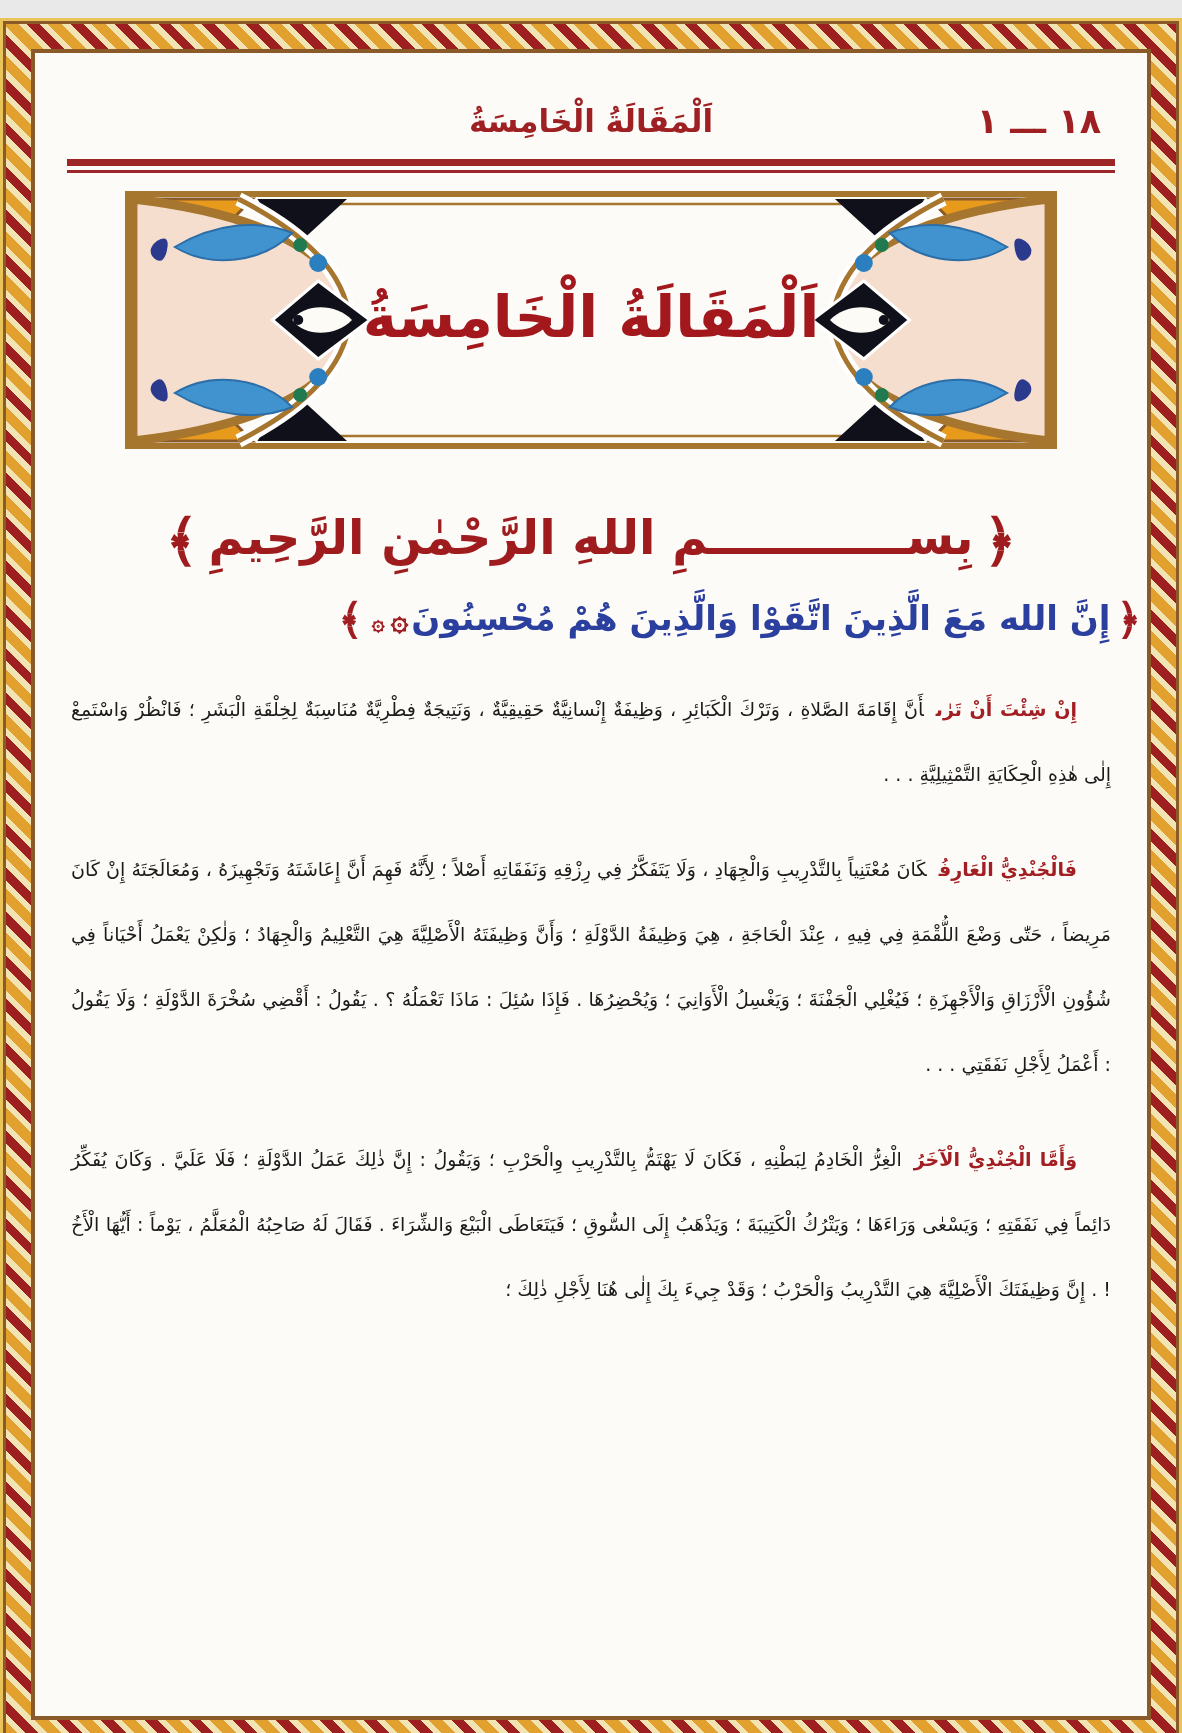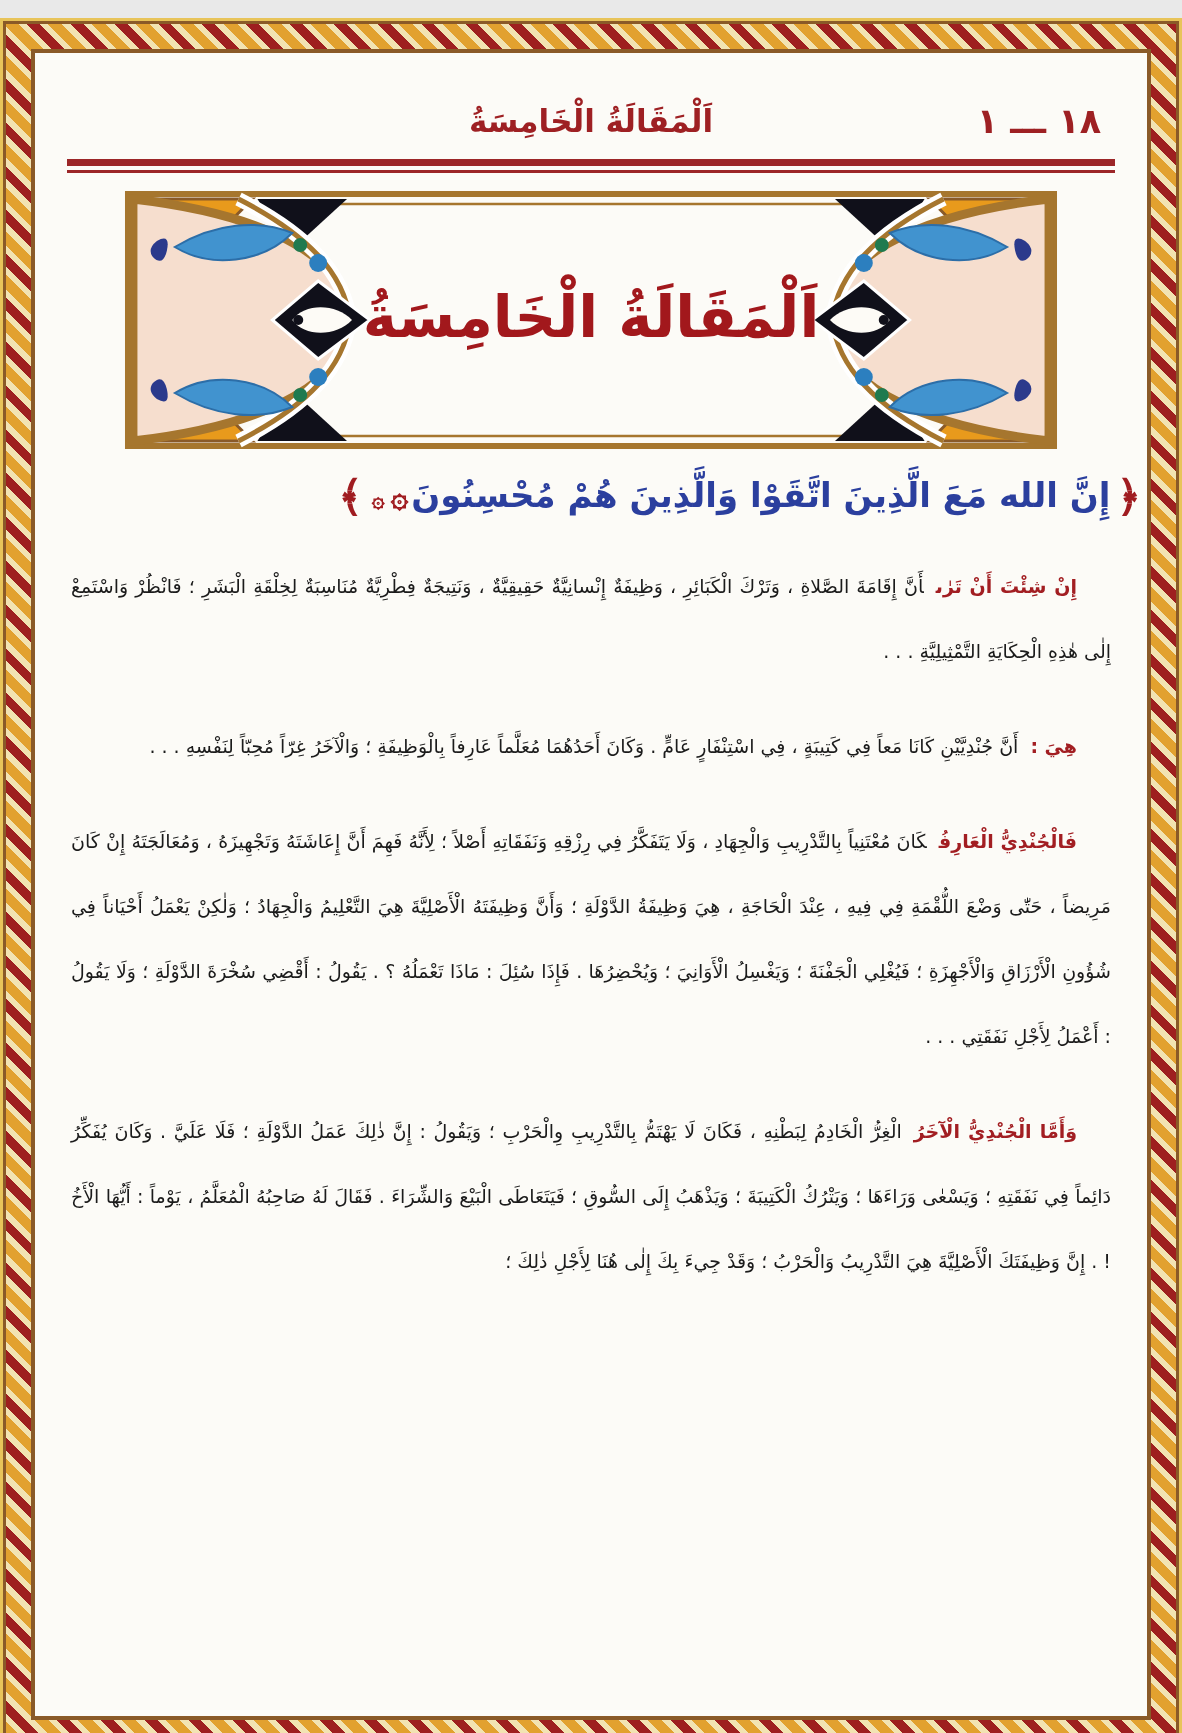--- a/index.html
+++ b/index.html
@@ -110,26 +110,28 @@
           </g>
         </defs>
         <rect x="5" y="5" width="930" height="252" fill="none" stroke="#A6762E" stroke-width="6"></rect>
         <rect x="15" y="15" width="910" height="232" fill="none" stroke="#A6762E" stroke-width="2.5"></rect>
         <use href="#ornL"></use>
         <use href="#ornL" transform="translate(940,0) scale(-1,1)"></use>
       </svg>
       <div class="banner-title">اَلْمَقَالَةُ الْخَامِسَةُ</div>
     </div>
 
+    <div class="basmala">
+      <span class="flank">﴿</span><span>بِســــــــــــمِ اللهِ الرَّحْمٰنِ الرَّحِيمِ</span><span class="flank">﴾</span>
+    </div>
 
     <div class="verse">
       <span class="bracket">﴿</span><span>إِنَّ الله مَعَ الَّذِينَ اتَّقَوْا وَالَّذِينَ هُمْ مُحْسِنُونَ</span><span class="rosette">۞</span><span class="rosette small">۞</span><span class="bracket">﴾</span>
     </div>
 
     <div class="body-text">
       <p><span class="lead">إِنْ شِئْتَ أَنْ تَرٰى</span><span>أَنَّ إِقَامَةَ الصَّلاةِ ، وَتَرْكَ الْكَبَائِرِ ، وَظِيفَةٌ إِنْسانِيَّةٌ حَقِيقِيَّةٌ ، وَنَتِيجَةٌ فِطْرِيَّةٌ مُنَاسِبَةٌ لِخِلْقَةِ الْبَشَرِ ؛ فَانْظُرْ وَاسْتَمِعْ إِلٰى هٰذِهِ الْحِكَايَةِ التَّمْثِيلِيَّةِ . . .</span></p>
-      <p><span class="lead">هِيَ :</span><span>أَنَّ جُنْدِيَّيْنِ كَانَا مَعاً فِي كَتِيبَةٍ ، فِي اسْتِنْفَارٍ عَامٍّ . وَكَانَ أَحَدُهُمَا مُعَلَّماً عَارِفاً بِالْوَظِيفَةِ ؛ وَالْآخَرُ غِرّاً مُحِبّاً لِنَفْسِهِ . . .</span></p>
       <p><span class="lead">فَالْجُنْدِيُّ الْعَارِفُ</span><span>كَانَ مُعْتَنِياً بِالتَّدْرِيبِ وَالْجِهَادِ ، وَلَا يَتَفَكَّرُ فِي رِزْقِهِ وَنَفَقَاتِهِ أَصْلاً ؛ لِأَنَّهُ فَهِمَ أَنَّ إِعَاشَتَهُ وَتَجْهِيزَهُ ، وَمُعَالَجَتَهُ إِنْ كَانَ مَرِيضاً ، حَتّٰى وَضْعَ اللُّقْمَةِ فِي فِيهِ ، عِنْدَ الْحَاجَةِ ، هِيَ وَظِيفَةُ الدَّوْلَةِ ؛ وَأَنَّ وَظِيفَتَهُ الْأَصْلِيَّةَ هِيَ التَّعْلِيمُ وَالْجِهَادُ ؛ وَلٰكِنْ يَعْمَلُ أَحْيَاناً فِي شُؤُونِ الْأَرْزَاقِ وَالْأَجْهِزَةِ ؛ فَيُغْلِي الْجَفْنَةَ ؛ وَيَغْسِلُ الْأَوَانِيَ ؛ وَيُحْضِرُهَا . فَإِذَا سُئِلَ : مَاذَا تَعْمَلُهُ ؟ . يَقُولُ : أَقْضِي سُخْرَةَ الدَّوْلَةِ ؛ وَلَا يَقُولُ : أَعْمَلُ لِأَجْلِ نَفَقَتِي . . .</span></p>
       <p><span class="lead">وَأَمَّا الْجُنْدِيُّ الْآخَرُ</span><span>الْغِرُّ الْخَادِمُ لِبَطْنِهِ ، فَكَانَ لَا يَهْتَمُّ بِالتَّدْرِيبِ وِالْحَرْبِ ؛ وَيَقُولُ : إِنَّ ذٰلِكَ عَمَلُ الدَّوْلَةِ ؛ فَلَا عَلَيَّ . وَكَانَ يُفَكِّرُ دَائِماً فِي نَفَقَتِهِ ؛ وَيَسْعٰى وَرَاءَهَا ؛ وَيَتْرُكُ الْكَتِيبَةَ ؛ وَيَذْهَبُ إِلَى السُّوقِ ؛ فَيَتَعَاطَى الْبَيْعَ وَالشِّرَاءَ . فَقَالَ لَهُ صَاحِبُهُ الْمُعَلَّمُ ، يَوْماً : أَيُّهَا الْأَخُ ! . إِنَّ وَظِيفَتَكَ الْأَصْلِيَّةَ هِيَ التَّدْرِيبُ وَالْحَرْبُ ؛ وَقَدْ جِيءَ بِكَ إِلٰى هُنَا لِأَجْلِ ذٰلِكَ ؛</span></p>
     </div>
 
   </div>
 </div>
 
 </body></html>

